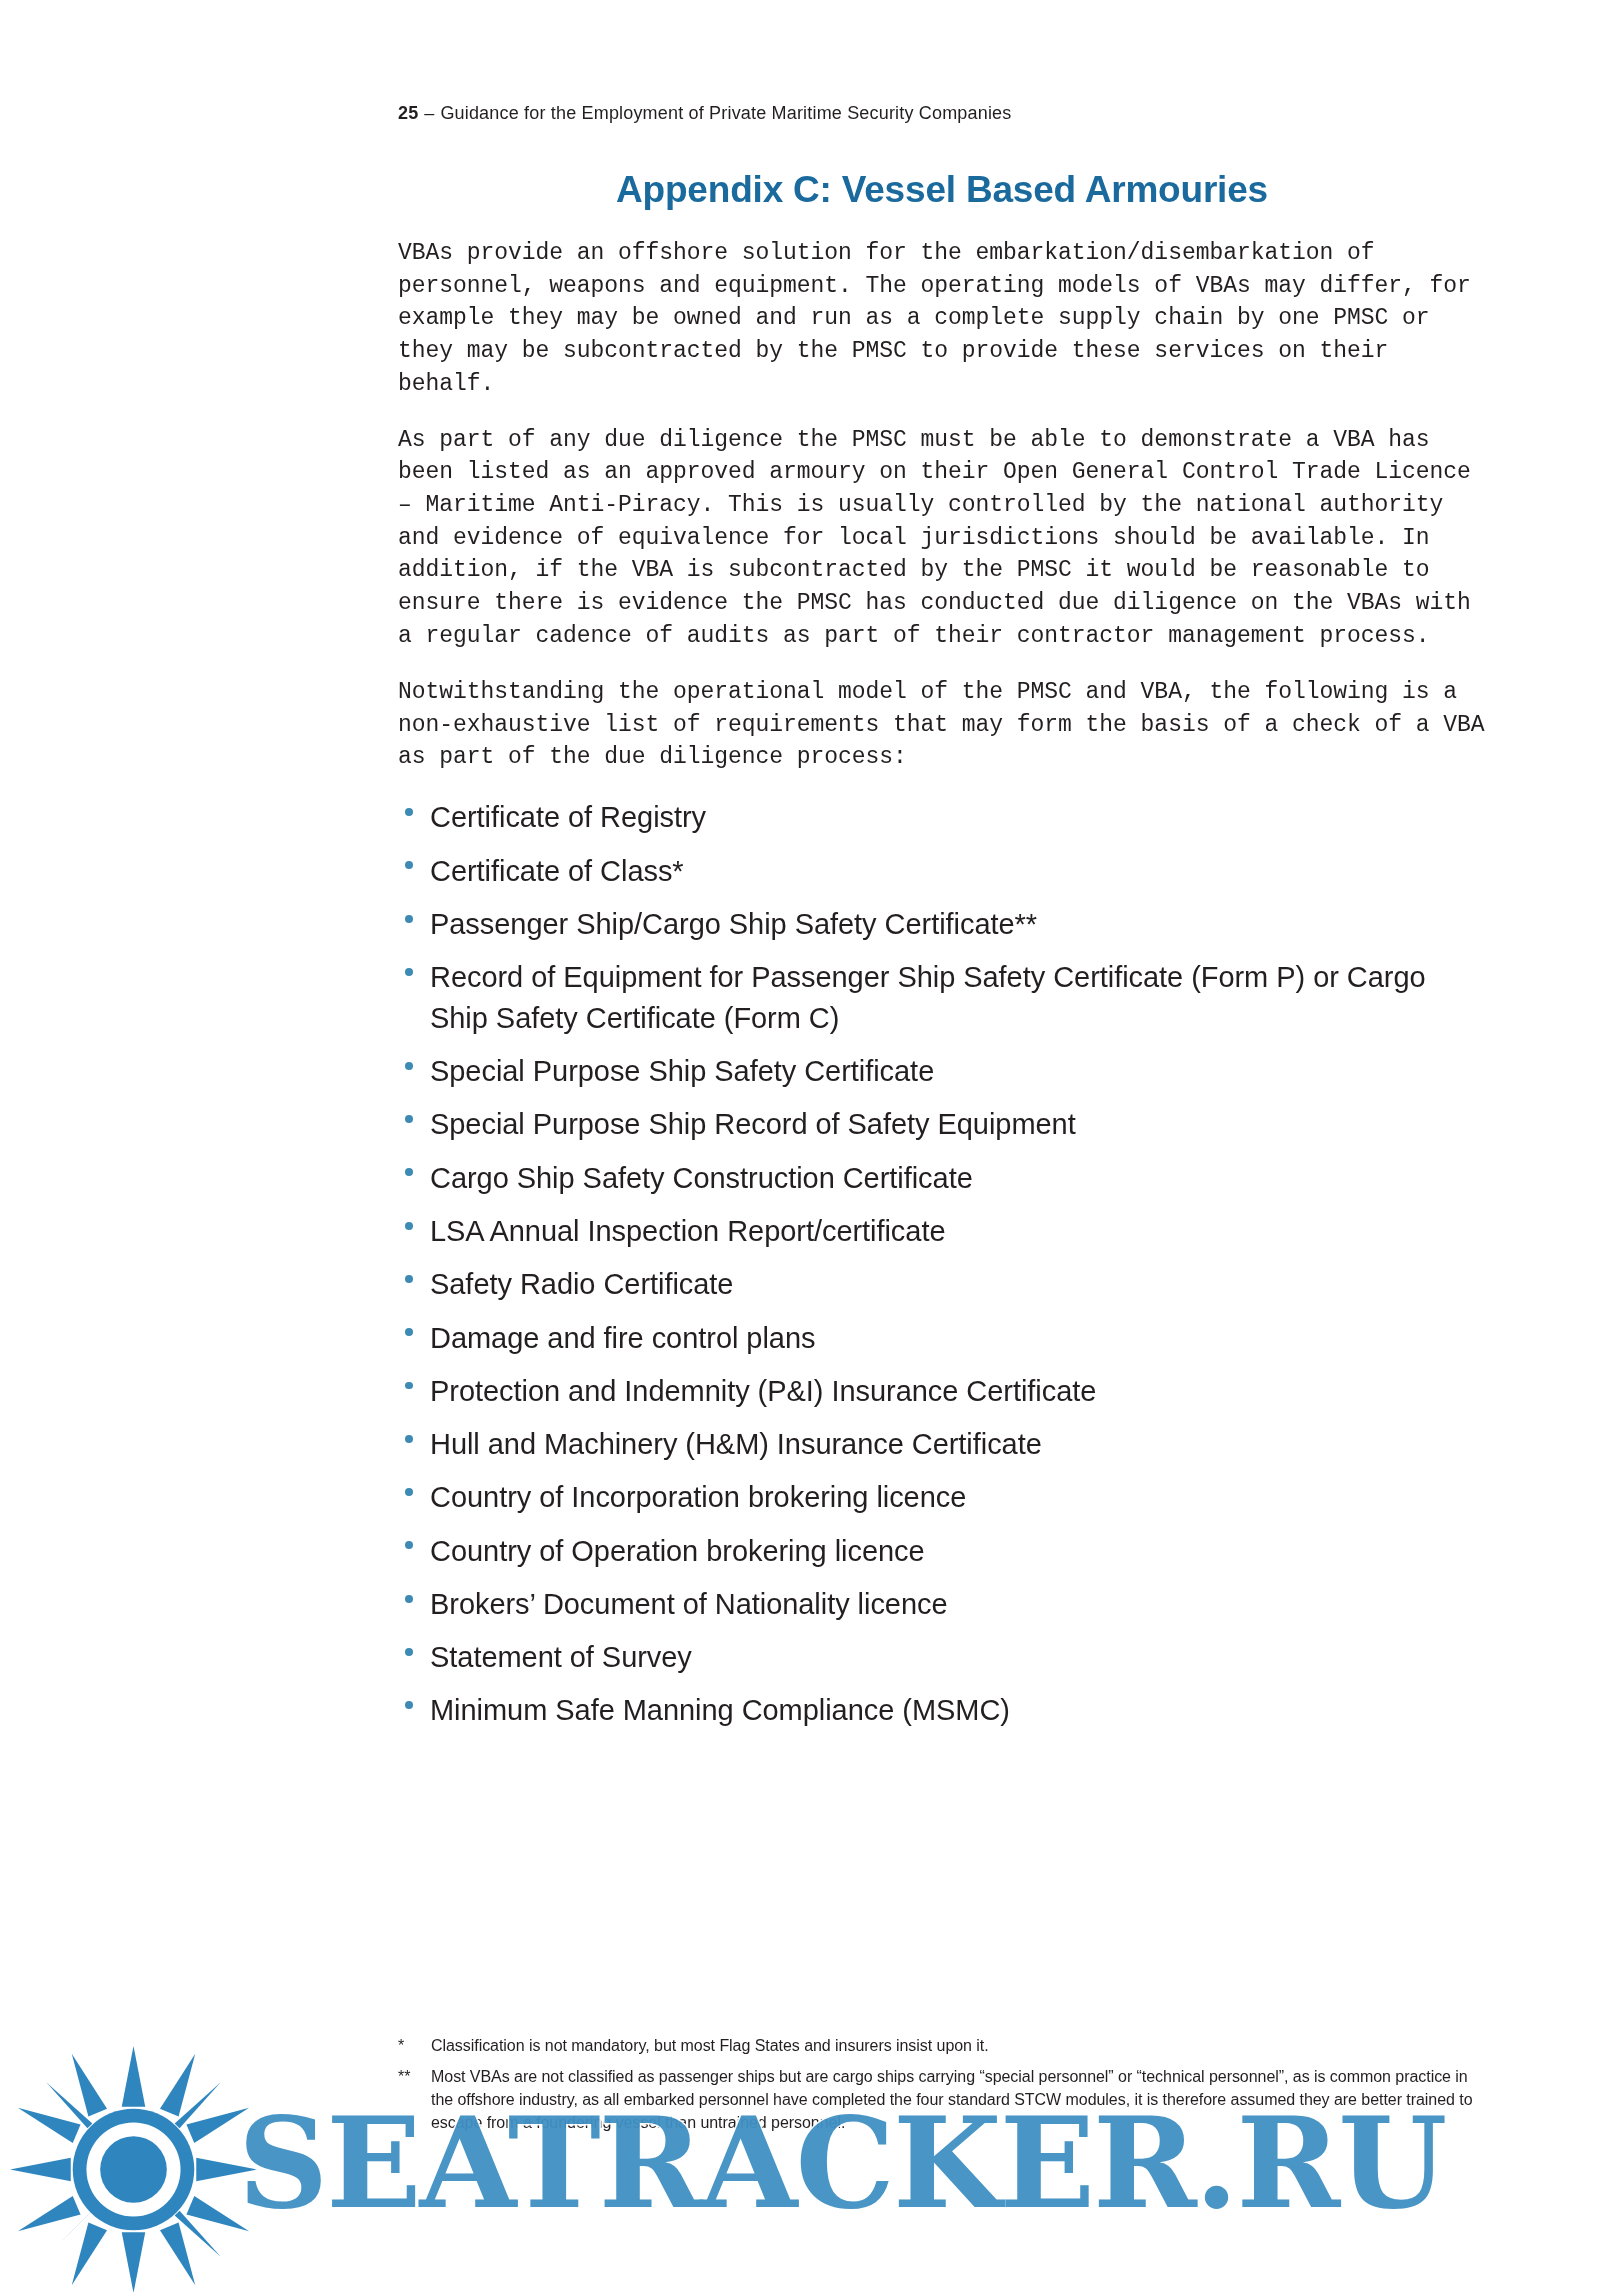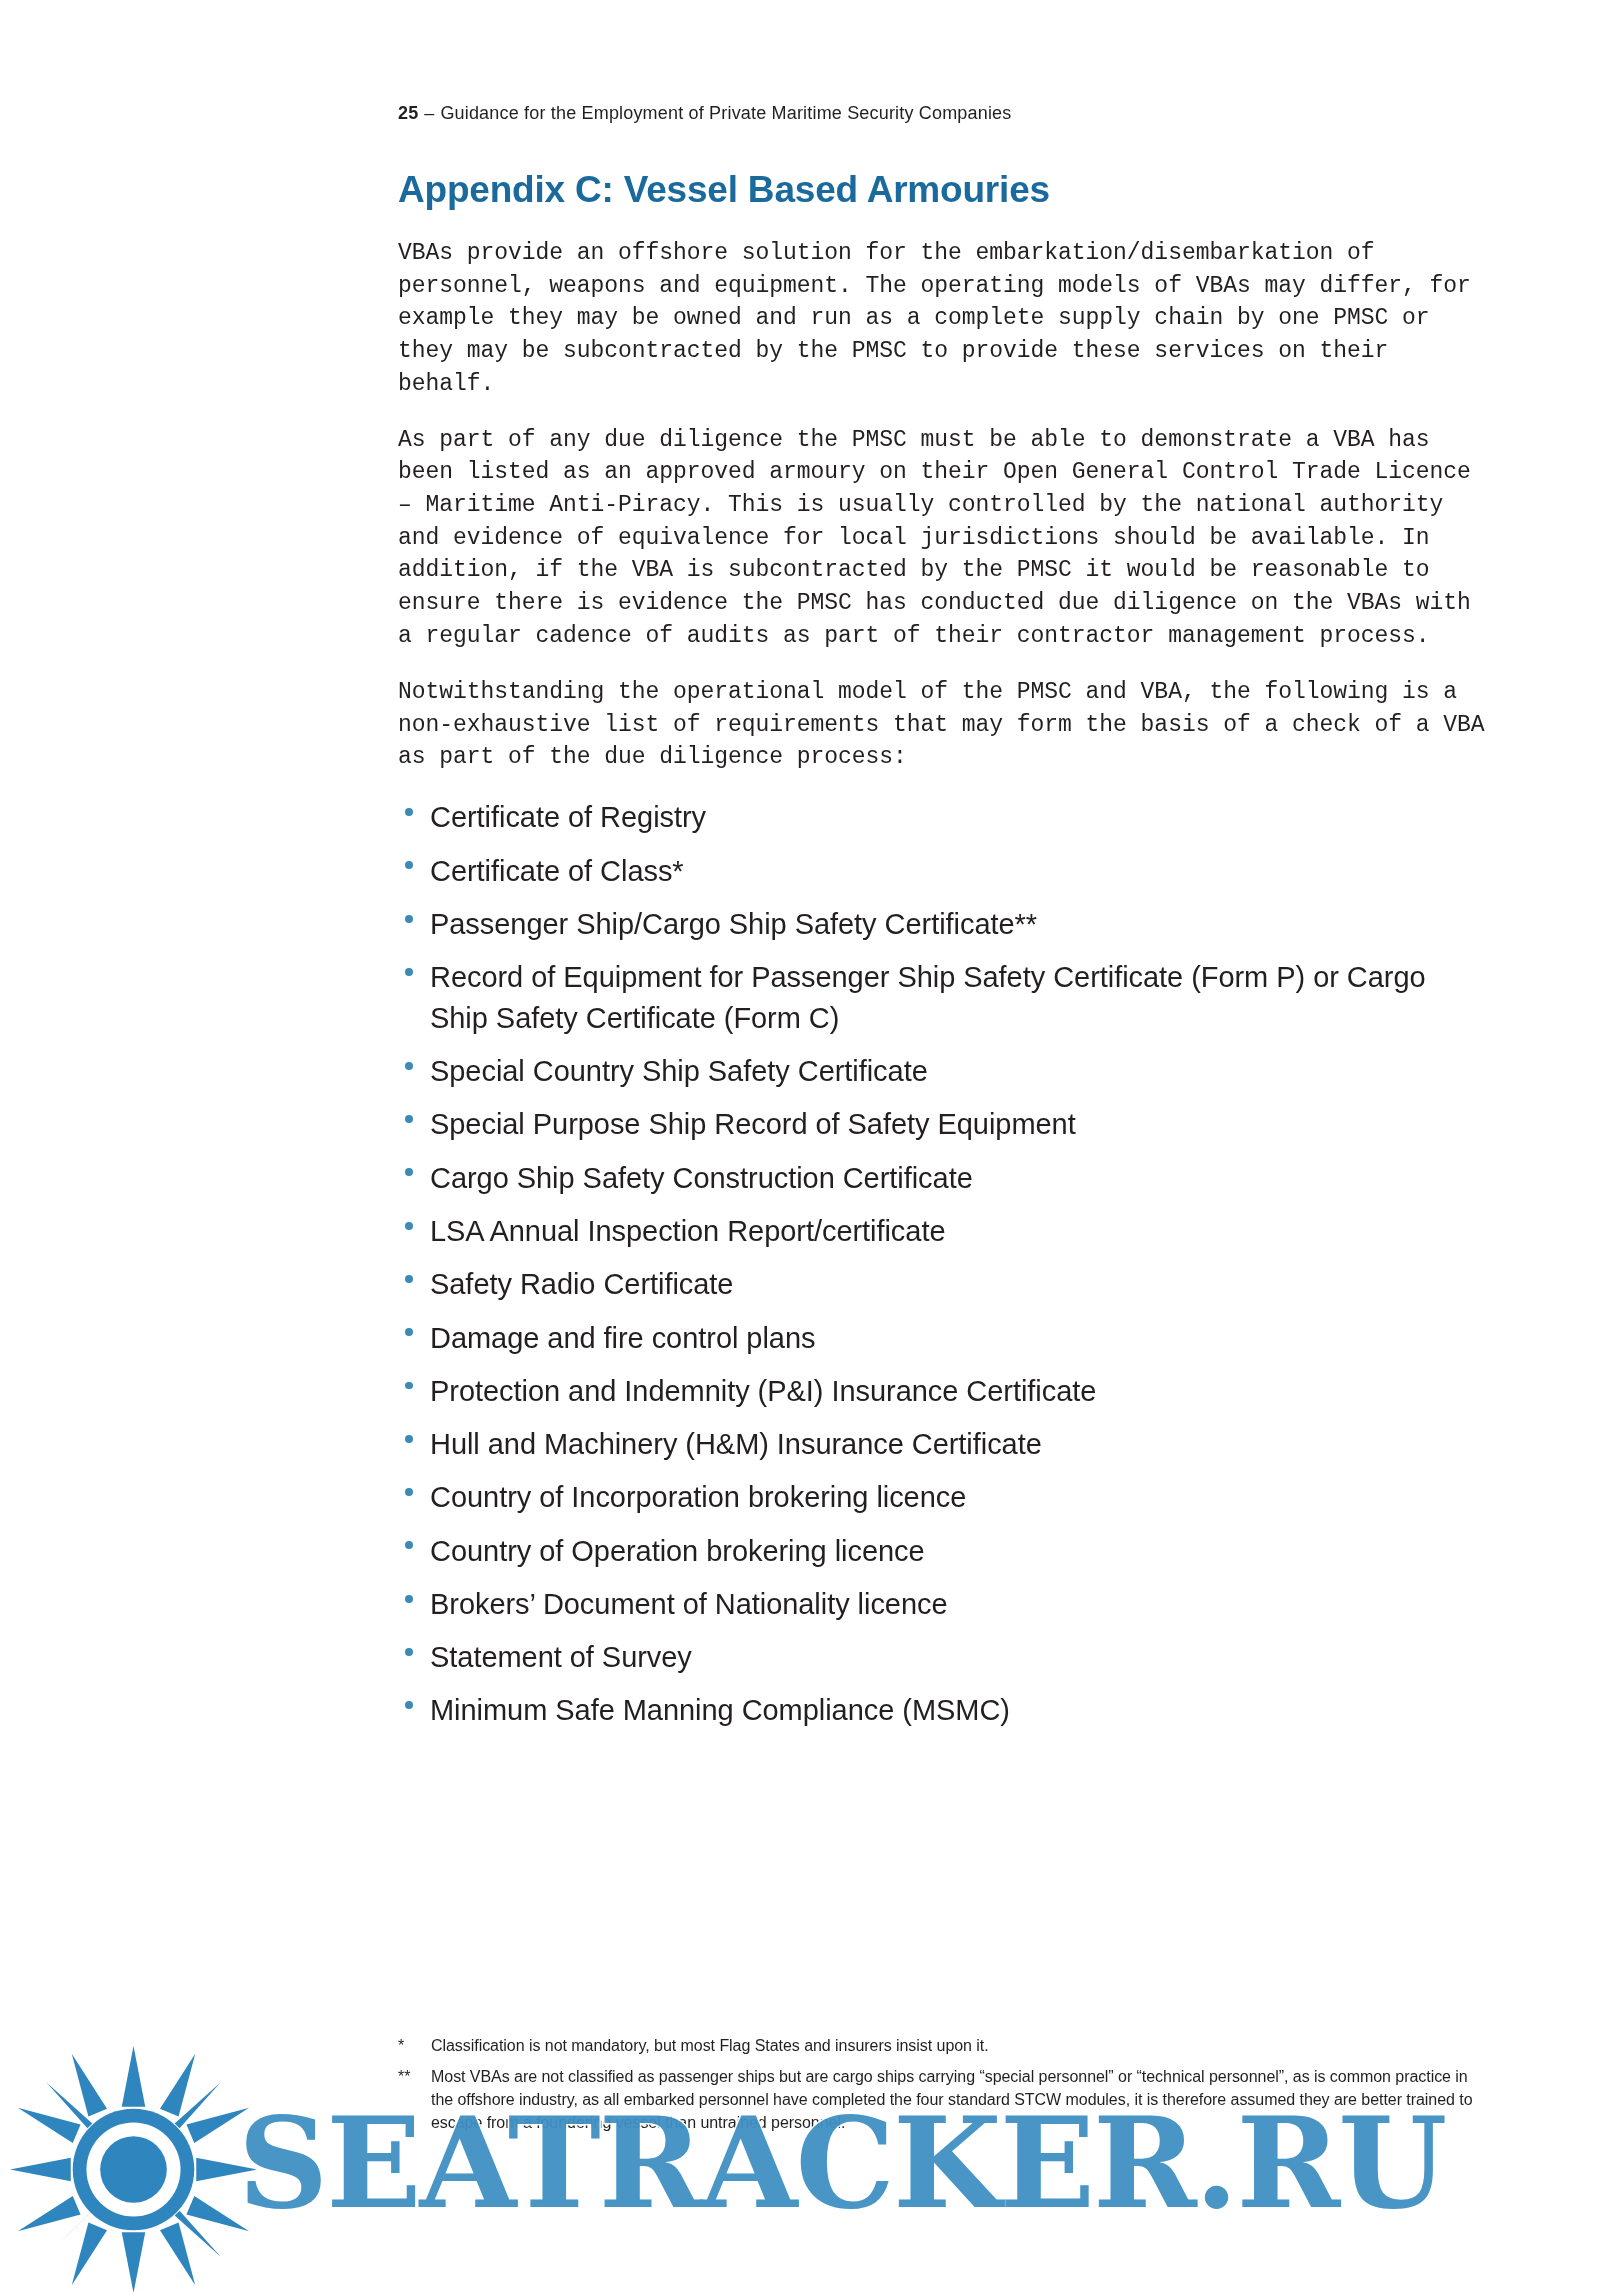--- a/index.html
+++ b/index.html
@@ -39,20 +39,21 @@
   .header-line .dash {
     padding: 0 5.9px;
   }
   h1.appendix-title {
     font-size: 37px;
     line-height: 1.15;
     font-weight: bold;
     color: #1a6a9e;
     margin: 0 0 25.5px 0;
     letter-spacing: -0.2px;
+    text-align: center;
   }
   p.para {
     font-size: 23px;
     line-height: 1.42;
     margin: 0 0 23.5px 0;
     color: #231f20;
     letter-spacing: -0.05px;
     font-family: Liberation Mono, monospace;
   }
   ul.checklist {
@@ -145,21 +146,21 @@
 
     <p class="para">VBAs provide an offshore solution for the embarkation/disembarkation of personnel, weapons and equipment. The operating models of VBAs may differ, for example they may be owned and run as a complete supply chain by one PMSC or they may be subcontracted by the PMSC to provide these services on their behalf.</p>
     <p class="para">As part of any due diligence the PMSC must be able to demonstrate a VBA has been listed as an approved armoury on their Open General Control Trade Licence – Maritime Anti-Piracy. This is usually controlled by the national authority and evidence of equivalence for local jurisdictions should be available. In addition, if the VBA is subcontracted by the PMSC it would be reasonable to ensure there is evidence the PMSC has conducted due diligence on the VBAs with a regular cadence of audits as part of their contractor management process.</p>
     <p class="para">Notwithstanding the operational model of the PMSC and VBA, the following is a non-exhaustive list of requirements that may form the basis of a check of a VBA as part of the due diligence process:</p>
 
     <ul class="checklist">
       <li><span class="bullet"></span><span>Certificate of Registry</span></li>
       <li><span class="bullet"></span><span>Certificate of Class*</span></li>
       <li><span class="bullet"></span><span>Passenger Ship/Cargo Ship Safety Certificate**</span></li>
       <li><span class="bullet"></span><span>Record of Equipment for Passenger Ship Safety Certificate (Form P) or Cargo Ship Safety Certificate (Form C)</span></li>
-      <li><span class="bullet"></span><span>Special Country Ship Safety Certificate</span></li>
+      <li><span class="bullet"></span><span>Special Purpose Ship Safety Certificate</span></li>
       <li><span class="bullet"></span><span>Special Purpose Ship Record of Safety Equipment</span></li>
       <li><span class="bullet"></span><span>Cargo Ship Safety Construction Certificate</span></li>
       <li><span class="bullet"></span><span>LSA Annual Inspection Report/certificate</span></li>
       <li><span class="bullet"></span><span>Safety Radio Certificate</span></li>
       <li><span class="bullet"></span><span>Damage and fire control plans</span></li>
       <li><span class="bullet"></span><span>Protection and Indemnity (P&amp;I) Insurance Certificate</span></li>
       <li><span class="bullet"></span><span>Hull and Machinery (H&amp;M) Insurance Certificate</span></li>
       <li><span class="bullet"></span><span>Country of Incorporation brokering licence</span></li>
       <li><span class="bullet"></span><span>Country of Operation brokering licence</span></li>
       <li><span class="bullet"></span><span>Brokers’ Document of Nationality licence</span></li>

